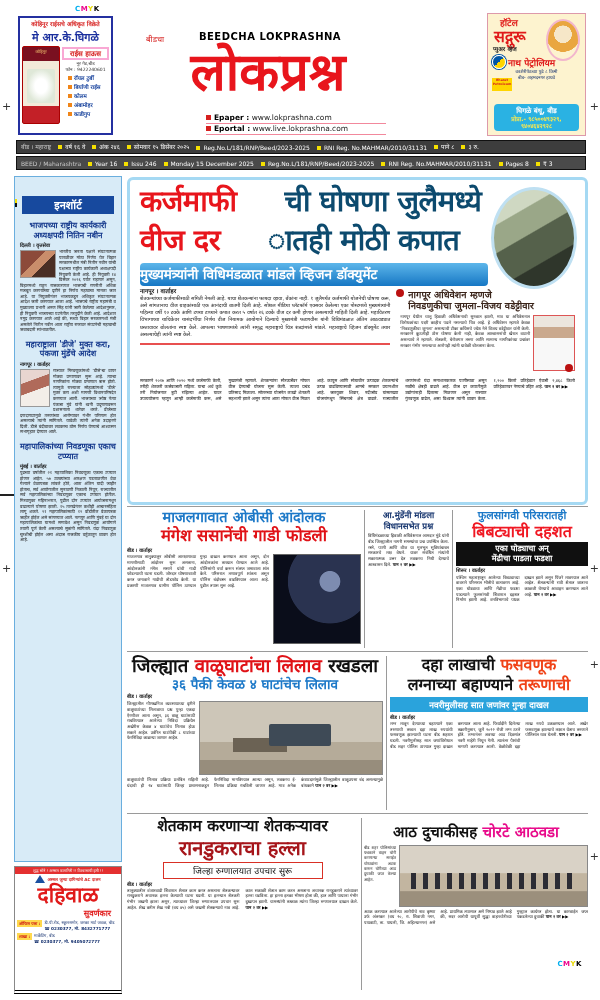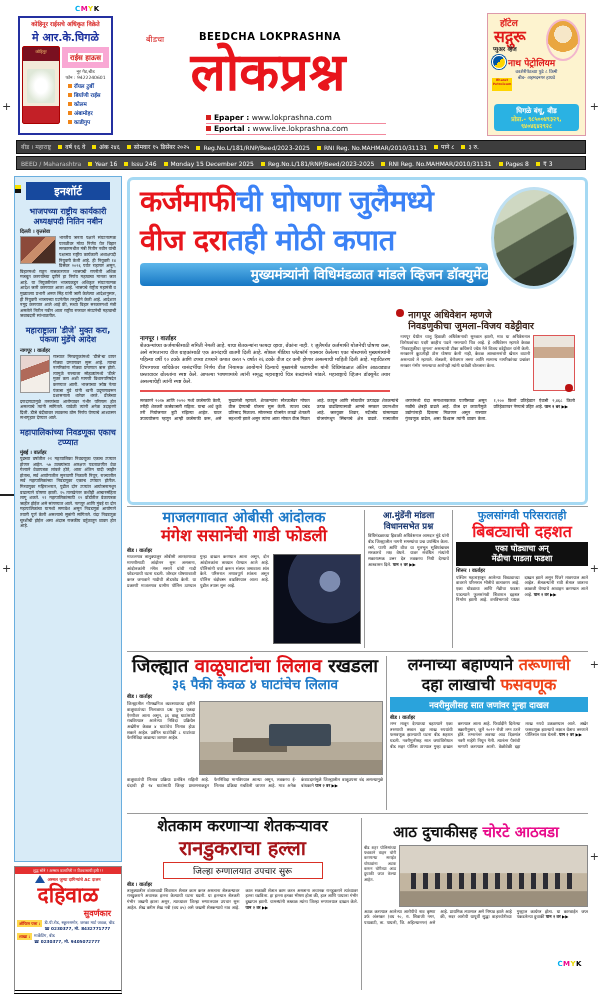--- a/index.html
+++ b/index.html
@@ -17,21 +17,21 @@
        box-sizing:border-box;text-align:center;overflow:hidden;}
   .lad .r1{color:#d6201f;font-size:6px;font-weight:bold;margin-top:2px;}
   .lad .r2{color:#1b2f9e;font-size:11px;font-weight:bold;margin:1px 0 2px;}
   .lad .row{display:flex;padding:0 2px;}
   .bag{width:36px;height:76px;border:1px solid #a00;border-radius:2px;
        background:linear-gradient(180deg,#7a1020 0 18%,#f3ead9 18% 78%,#c32027 78% 100%);position:relative;}
   .bag i{position:absolute;top:2px;left:0;right:0;color:#ffd87a;font-size:4px;font-style:normal;}
   .bag em{position:absolute;top:22px;left:4px;right:4px;bottom:20px;font-style:normal;
        background:radial-gradient(#fff 30%,#dfe8d8 70%);border-radius:2px;}
   .lad .col{flex:1;padding-left:2px;}
-  .shop{background:#fff;border:6px solid #f9a8d4;color:#d6201f;font-weight:bold;font-size:7px;margin:1px 0;}
+  .shop{background:#fff;border:2px solid #f9a8d4;color:#d6201f;font-weight:bold;font-size:7px;margin:1px 0;}
   .tiny{font-size:4.5px;color:#333;line-height:1.25;}
   .lad ul{list-style:none;margin:2px 0 0;padding:0;}
   .lad li{font-size:5.5px;color:#16419c;font-weight:bold;text-align:left;margin:1px 0 0 6px;}
   .lad li::before{content:"";display:inline-block;width:4px;height:4px;background:#f08519;margin-right:2px;}
   .mast-small{left:146px;top:33px;color:#d6201f;font-size:8px;font-weight:normal;}
   .mast-eng{left:125px;top:31px;width:290px;text-align:center;font-size:10px;font-weight:bold;letter-spacing:.5px;color:#000;}
   .mast{left:118px;top:40px;width:300px;text-align:center;font-size:52px;line-height:1.25;font-weight:bold;
         color:#e8151c;white-space:nowrap;}
   .eline{left:206px;width:180px;font-size:7.5px;border-bottom:1px solid #f2889c;padding-bottom:1px;}
   .eline .sq{display:inline-block;width:5px;height:5px;background:#d6201f;margin-right:3px;}
@@ -55,21 +55,21 @@
   .cyanbox .p{color:#ffe94d;font-size:6px;font-weight:bold;line-height:1.2;}
   
   .dbar{left:16px;width:570px;height:14px;color:#fff;font-size:6px;display:flex;align-items:center;
         box-sizing:border-box;padding:0 4px;white-space:nowrap;overflow:hidden;}
   .dbar .seg{margin-right:7px;}
   .dbar .seg.first{color:#c9c9c9;}
   .dbar .seg:not(.first)::before{content:"";display:inline-block;width:4px;height:4px;background:#f5e000;margin-right:3px;}
   
   .sbar{left:14px;top:176px;width:108px;height:686px;background:#d8ebf7;border:1px solid #6aaede;
         box-sizing:border-box;overflow:hidden;padding:0 5px;}
-  .inshort{width:84px;margin:5px auto 2px;background:#17499e;color:#fff;font-size:11px;font-weight:bold;
+  .inshort{width:92px;margin:19px auto 2px;background:#17499e;color:#fff;font-size:11px;font-weight:bold;
         text-align:center;padding:1px 0 2px;position:relative;}
   .inshort::before{content:"";position:absolute;left:-14px;top:3px;width:9px;height:4px;background:#f5e000;
         box-shadow:0 4px 0 #111;}
   .stitle{color:#14388c;font-size:8px;font-weight:bold;text-align:center;line-height:1.2;margin:7px 0 2px;}
   .sdate{font-size:5px;font-weight:bold;margin-bottom:1px;}
   .sbody{font-size:4.3px;line-height:1.3;color:#222;}
   .ph1{float:left;width:34px;height:26px;margin:1px 3px 1px 0;border:1px solid #999;
        background:linear-gradient(135deg,#8c4a3a 0 40%,#c98d6b 41% 60%,#4a2e24 61%);}
   .ph2{float:left;width:28px;height:36px;margin:1px 3px 1px 0;border:1px solid #999;
        background:linear-gradient(160deg,#e8d5d0 0 30%,#b06a5a 31% 55%,#f3eee8 56%);}
@@ -83,26 +83,26 @@
   .dad .sub{color:#d6201f;font-size:4.2px;font-weight:bold;}
   .dad .nm{color:#e01a1a;font-size:21px;font-weight:bold;line-height:1.15;}
   .dad .tag{color:#e01a1a;font-size:8px;font-weight:bold;text-align:right;margin-right:10px;}
   .dad .arow{display:flex;text-align:left;margin:2px 2px 0;}
   .dad .lab{background:#ffd84d;color:#c11;font-size:4px;font-weight:bold;padding:1px 2px;height:fit-content;flex:none;}
   .dad .atx{font-size:4.2px;color:#14306e;line-height:1.3;margin-left:2px;}
   
   .frame{left:127px;top:177px;width:461px;height:328px;border:3px solid #a5d9f3;border-radius:6px;
          box-sizing:border-box;background:#fff;overflow:hidden;}
   .hl{margin:4px 0 0 10px;width:352px;font-weight:800;font-size:29px;line-height:1.2;letter-spacing:-.5px;white-space:nowrap;}
-  .hl .red{color:#e8151c;} .hl .blk{color:#3b82f6;}
+  .hl .red{color:#e8151c;} .hl .blk{color:#0c4a6e;padding-left:48px;}
   .oval{position:absolute;right:8px;top:7px;width:80px;height:96px;border-radius:50%;border:3px solid #bfe0f2;
         background:linear-gradient(150deg,#cfd8c2 0 25%,#9aa788 26% 45%,#55614b 46% 70%,#2f362b 71%);}
   .strap{margin:5px 0 0 10px;width:348px;background:linear-gradient(#5db6ea,#1677c4);border-radius:4px;color:#fff;
-        font-size:13.5px;font-weight:bold;text-align:right;padding:2px 0 3px;}
-  .midrow{display:flex;margin:21px 10px 0;align-items:flex-end;}
+        font-size:13.5px;font-weight:bold;text-align:left;padding:2px 0 3px;}
+  .midrow{display:flex;margin:1px 10px 0;}
   .lead-left{width:258px;}
   .ldate{font-size:6px;font-weight:bold;}
   .lintro{font-size:5px;line-height:1.45;border-bottom:2px solid #e85050;padding-bottom:5px;}
   .lead-right{width:180px;margin-left:10px;position:relative;padding-top:2px;}
   .dot{position:absolute;width:8px;height:8px;border-radius:50%;background:#bb1111;}
   .sidehead{color:#3a241a;font-size:9.5px;font-weight:bold;line-height:1.25;margin-left:8px;}
   .sidebody{font-size:4.2px;line-height:1.35;margin-top:2px;}
   .vphoto{float:right;width:40px;height:54px;border:1px solid #d55;margin:1px 0 1px 3px;
         background:linear-gradient(180deg,#ece6de 0 20%,#caa98e 21% 40%,#f8f8f8 41%);}
   .lcols{margin:6px 10px 0;column-count:5;column-gap:7px;font-size:4.3px;line-height:1.4;height:86px;overflow:hidden;}
@@ -361,22 +361,22 @@
     <div class="sandph">
         <i></i>
       </div>
   </div>
   <div class="sd-cap bt jt">
     <span>वाळूघाटांची लिलाव प्रक्रिया प्रलंबित राहिली आहे. यंदाची ही २४ घाटांसाठी जिल्हा प्रशासनाकडून फेरनिविदा मागविण्यात आल्या असून, लवकरच ई-लिलाव प्रक्रिया राबविली जाणार आहे. मात्र अनेक कंत्राटदारांमुळे जिल्ह्यातील वाळूउपसा बंद असल्यामुळे बांधकामे </span><b class="cont">पान २ वर ▶▶</b>
   </div>
 </div>
 
 <div class="abs st" style="left:390px;top:655px;width:198px;height:156px;">
+  <div class="se-t"><span>दहा लाखाची </span><span class="red">फसवणूक</span></div>
   <div class="se-t"><span>लग्नाच्या बहाण्याने </span><span class="red">तरूणाची</span></div>
-  <div class="se-t"><span>दहा लाखाची </span><span class="red">फसवणूक</span></div>
   <div class="se-bar">नवरीमुलीसह सात जणांवर गुन्हा दाखल</div>
   <div class="dl">बीड । वार्ताहर</div>
   <div class="se-cols bt jt">
     <span>लग्न लावून देण्याच्या बहाण्याने एका तरुणाची तब्बल दहा लाख रुपयांची फसवणूक झाल्याची घटना बीड शहरात घडली. नवरीमुलीसह सात जणांविरोधात बीड शहर पोलिस ठाण्यात गुन्हा दाखल करण्यात आला आहे. फिर्यादीने दिलेल्या तक्रारीनुसार, जुलै २०२२ रोजी लग्न ठरले होते. लग्नानंतर अवघ्या आठ दिवसांत नवरी माहेरी निघून गेली. त्यानंतर पैशांची मागणी करण्यात आली. वेळोवेळी दहा लाख रुपये उकळण्यात आले. अखेर फसवणूक झाल्याचे लक्षात येताच तरुणाने पोलिसात धाव घेतली. </span><b class="cont">पान २ वर ▶▶</b>
   </div>
 </div>
 
 <div class="abs st" style="left:127px;top:817px;width:231px;height:174px;">
   <div class="sf-t1">शेतकाम करणाऱ्या शेतकऱ्यावर</div>
   <div class="sf-t2">रानडुकराचा हल्ला</div>

